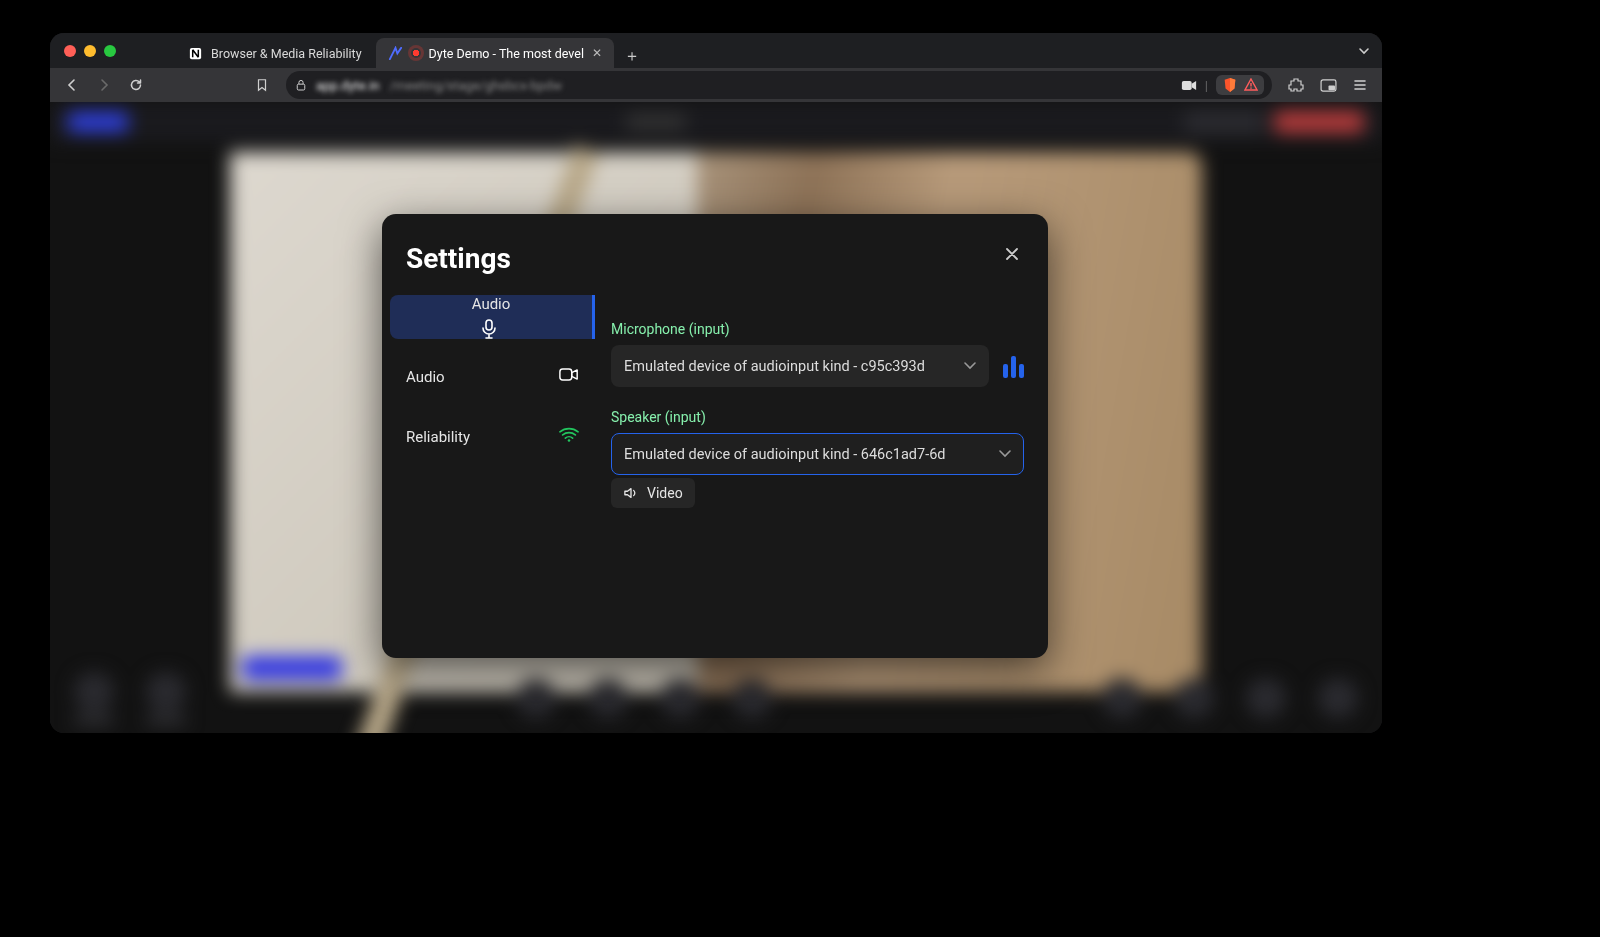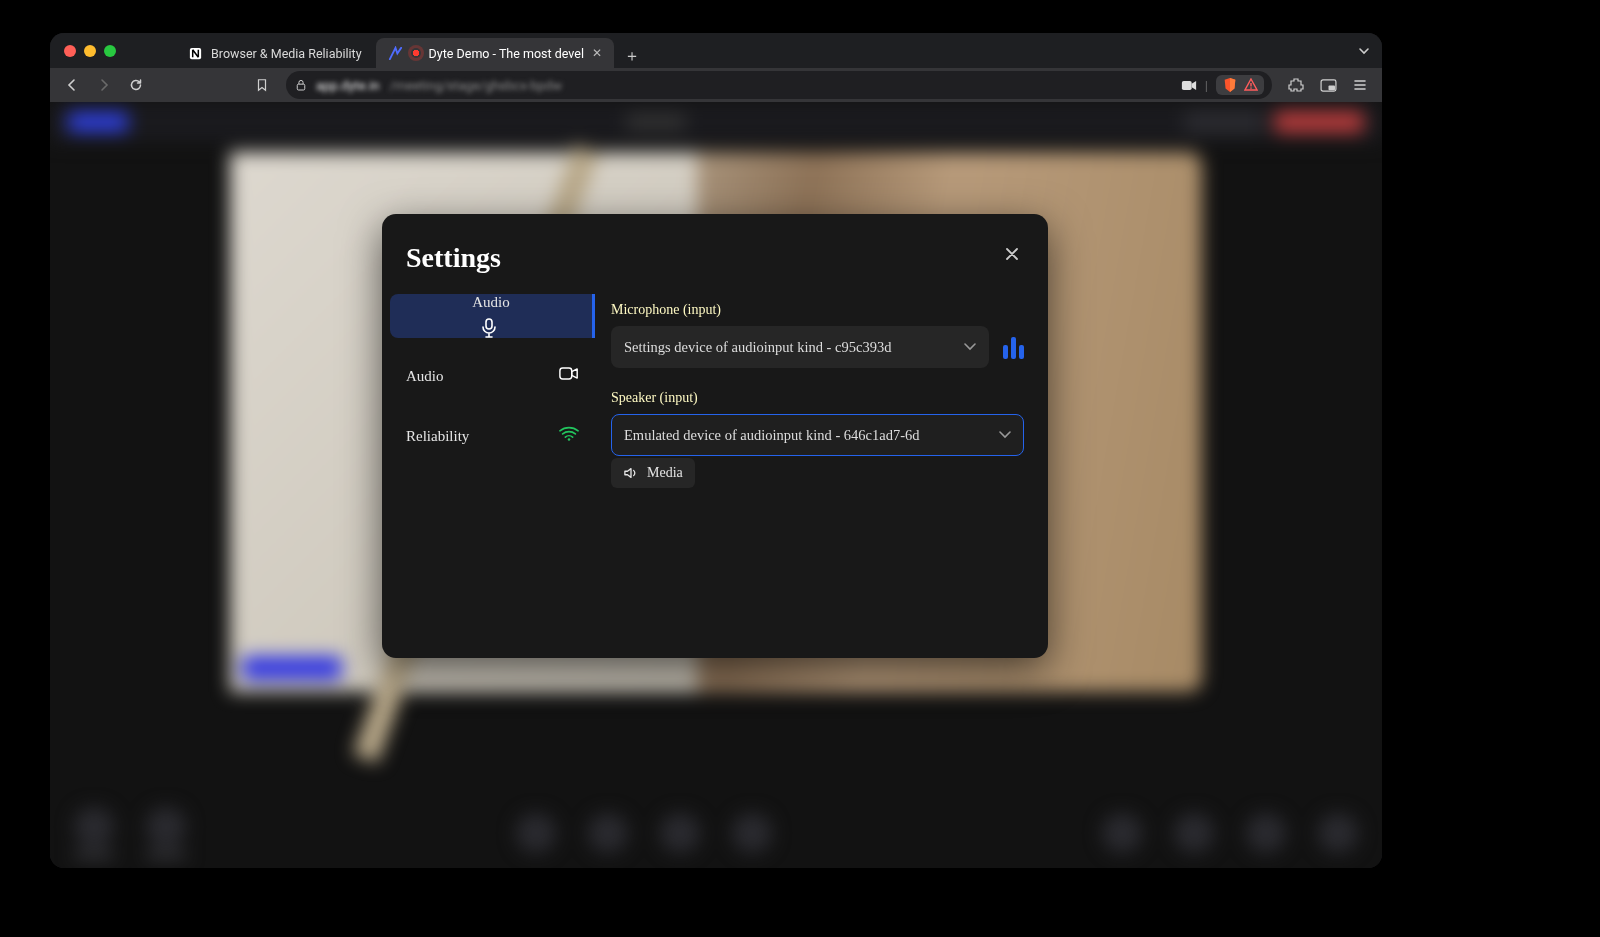--- a/index.html
+++ b/index.html
@@ -12,21 +12,21 @@
     overflow: hidden;
     color: #e5e5e5;
   }
 
   
   .browser-window {
     position: absolute;
     left: 50px;
     top: 33px;
     width: 1332px;
-    height: 835px;
+    height: 700px;
     background: #1e1f22;
     border-radius: 14px;
     overflow: hidden;
   }
 
   
   .tabstrip {
     height: 35px;
     background: #1e1f22;
     display: flex;
@@ -195,21 +195,20 @@
     position:absolute;
     top: 112px;
     left: 332px;
     width: 666px;
     height: 444px;
     background:#181818;
     border-radius:14px;
     display:flex;
     flex-direction:column;
     box-shadow: 0 12px 40px rgba(0,0,0,0.6);
-    font-family: Liberation Serif, serif;
   }
   .modal-header {
     padding: 28px 24px 8px 24px;
     display:flex; justify-content:space-between; align-items:flex-start;
   }
   .modal-title {
     font-size:28px; font-weight:700; color:#fff;
   }
   .close-btn {
     width:24px; height:24px; display:flex; align-items:center; justify-content:center;
@@ -234,21 +233,21 @@
     border-right:3px solid #2563eb;
     flex-direction:column;
   }
   .side-item .ic { width:20px; height:20px; color:#fff; }
   .side-item.conn .ic { color:#22c55e; }
 
   .panel {
     flex:1; padding: 20px 24px 20px 16px;
   }
   .field-label {
-    font-size:14px; color:#fef9c3; margin-bottom:8px;
+    font-size:14px; color:#86efac; margin-bottom:8px;margin-top:18px;
   }
   .select-row { display:flex; align-items:center; gap:14px; margin-bottom:22px; }
   .select {
     flex:1; height:40px; background:#262626;
     border:1px solid transparent; border-radius:8px;
     display:flex; align-items:center; justify-content:space-between;
     padding:0 12px; font-size:14.5px; color:#ddd; cursor:pointer;
   }
   .select.focused {
     border:1.5px solid #2563eb;
@@ -495,21 +494,21 @@
                   <circle cx="11" cy="14.5" r="1.4" fill="currentColor"></circle>
                 </svg>
             </span>
           </div>
         </div>
 
         <div class="panel">
           <div class="field-label">Microphone (input)</div>
           <div class="select-row">
             <div class="select">
-              <span>Settings device of audioinput kind - c95c393d</span>
+              <span>Emulated device of audioinput kind - c95c393d</span>
               <span class="chev">
                 <svg viewBox="0 0 12 8" width="12" height="8">
                     <path d="M1 1l5 5 5-5" stroke="currentColor" stroke-width="1.6" fill="none" stroke-linecap="round"></path>
                   </svg>
               </span>
             </div>
             <div class="level-meter">
               <div class="bar b1"></div>
                 <div class="bar b2"></div>
                 <div class="bar b3"></div>
@@ -528,21 +527,21 @@
             </div>
           </div>
 
           <div class="test-btn">
             <span>
               <svg viewBox="0 0 18 16" width="16" height="14">
                   <path d="M2 6v4h3l4 3V3L5 6H2z" fill="none" stroke="#e5e5e5" stroke-width="1.5" stroke-linejoin="round"></path>
                   <path d="M12 5a4 4 0 0 1 0 6" stroke="#e5e5e5" stroke-width="1.5" fill="none" stroke-linecap="round"></path>
                 </svg>
             </span>
-            <span>Media</span>
+            <span>Video</span>
           </div>
 
         </div>
       </div>
     </div>
 
   </div>
 </div>
 
 </body></html>

